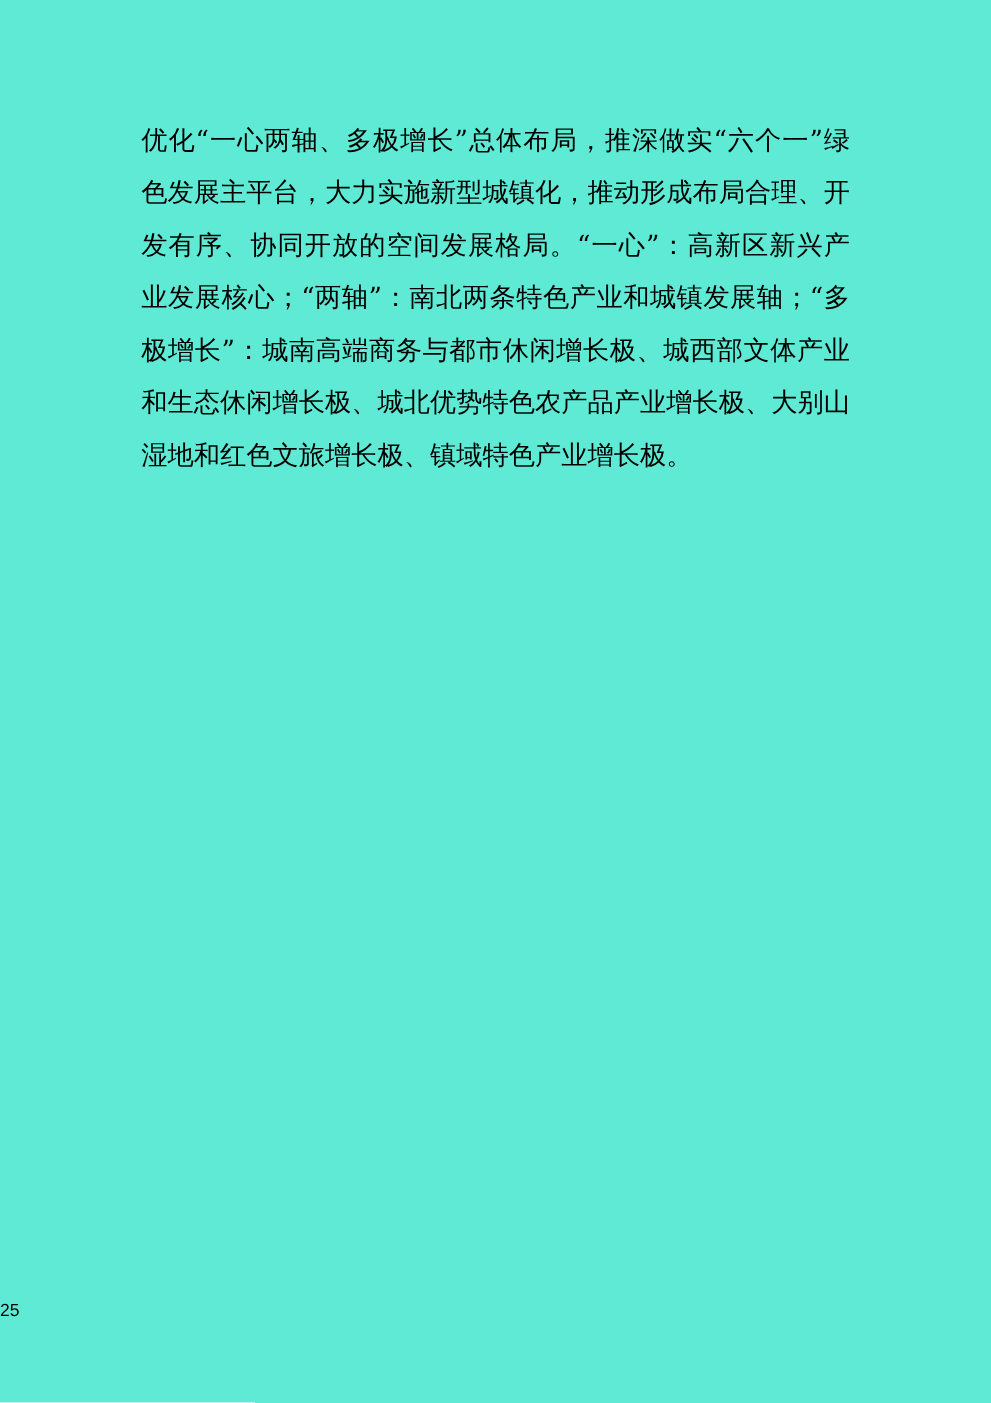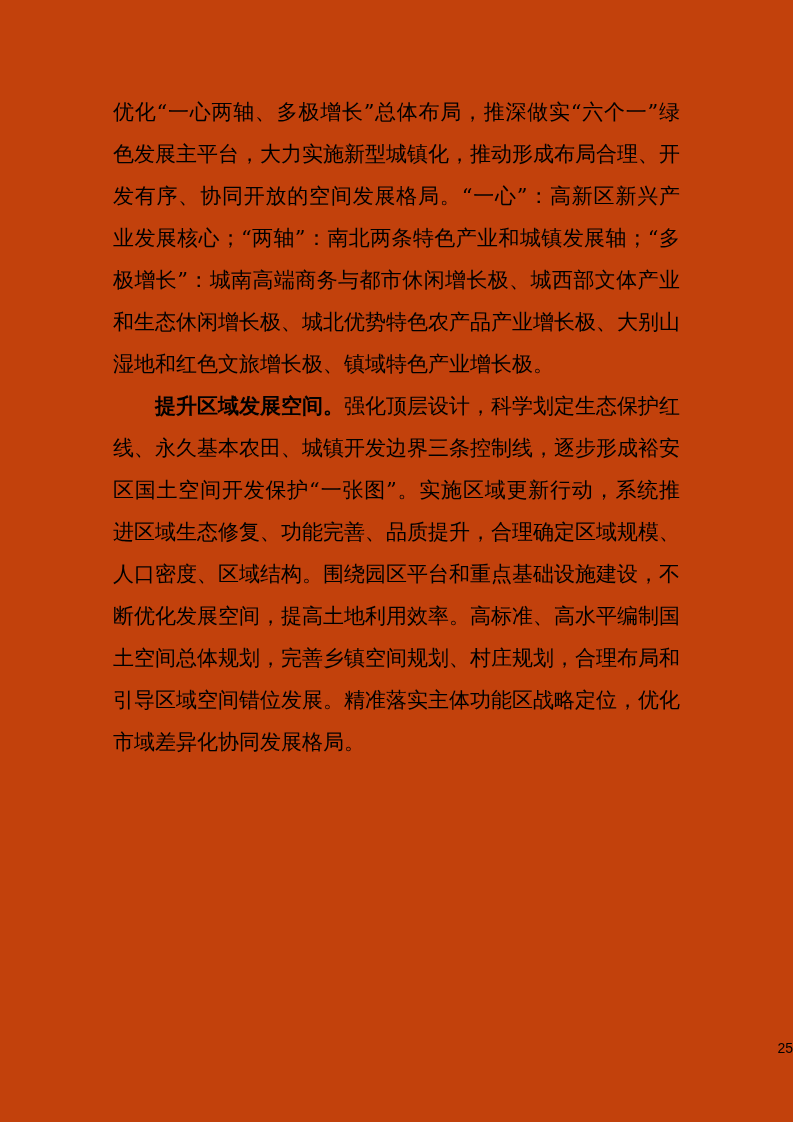--- a/index.html
+++ b/index.html
@@ -4,21 +4,21 @@
 <style>
   html, body {
     margin: 0;
     padding: 0;
     background: #ffffff;
   }
   .page {
     position: relative;
     width: 793px;
     height: 1122px;
-    background: #c2410c;
+    background: #5eead4;
     overflow: hidden;
     color: #000000;
     font-family: "DejaVu Serif", "Liberation Serif", serif;
   }
   .text-block {
     position: absolute;
     left: 113px;
     top: 91px;
     width: 567px;
     font-size: 21px;
@@ -38,34 +38,33 @@
     font-weight: 700;
   }
   .para-body {
     font-weight: 400;
   }
   .page-number {
     position: absolute;
     top: 1040px;
     left: 0;
     width: 100%;
-    text-align: right;
+    text-align: left;
     font-size: 14px;
     line-height: 16px;
     font-family: "Liberation Sans", "DejaVu Sans", sans-serif;
     color: #000000;
   }
 </style>
 </head>
 <body>
 
 <div class="page">
   <div class="text-block">
 
     <p class="para"><span class="para-body">优化“一心两轴、多极增长”总体布局，推深做实“六个一”绿色发展主平台，大力实施新型城镇化，推动形成布局合理、开发有序、协同开放的空间发展格局。“一心”：高新区新兴产业发展核心；“两轴”：南北两条特色产业和城镇发展轴；“多极增长”：城南高端商务与都市休闲增长极、城西部文体产业和生态休闲增长极、城北优势特色农产品产业增长极、大别山湿地和红色文旅增长极、镇域特色产业增长极。</span></p>
 
-    <p class="para indent"><span class="para-lead">提升区域发展空间。</span><span class="para-body">强化顶层设计，科学划定生态保护红线、永久基本农田、城镇开发边界三条控制线，逐步形成裕安区国土空间开发保护“一张图”。实施区域更新行动，系统推进区域生态修复、功能完善、品质提升，合理确定区域规模、人口密度、区域结构。围绕园区平台和重点基础设施建设，不断优化发展空间，提高土地利用效率。高标准、高水平编制国土空间总体规划，完善乡镇空间规划、村庄规划，合理布局和引导区域空间错位发展。精准落实主体功能区战略定位，优化市域差异化协同发展格局。</span></p>
 
 
   </div>
 
   <div class="page-number">25</div>
 </div>
 
 </body></html>

